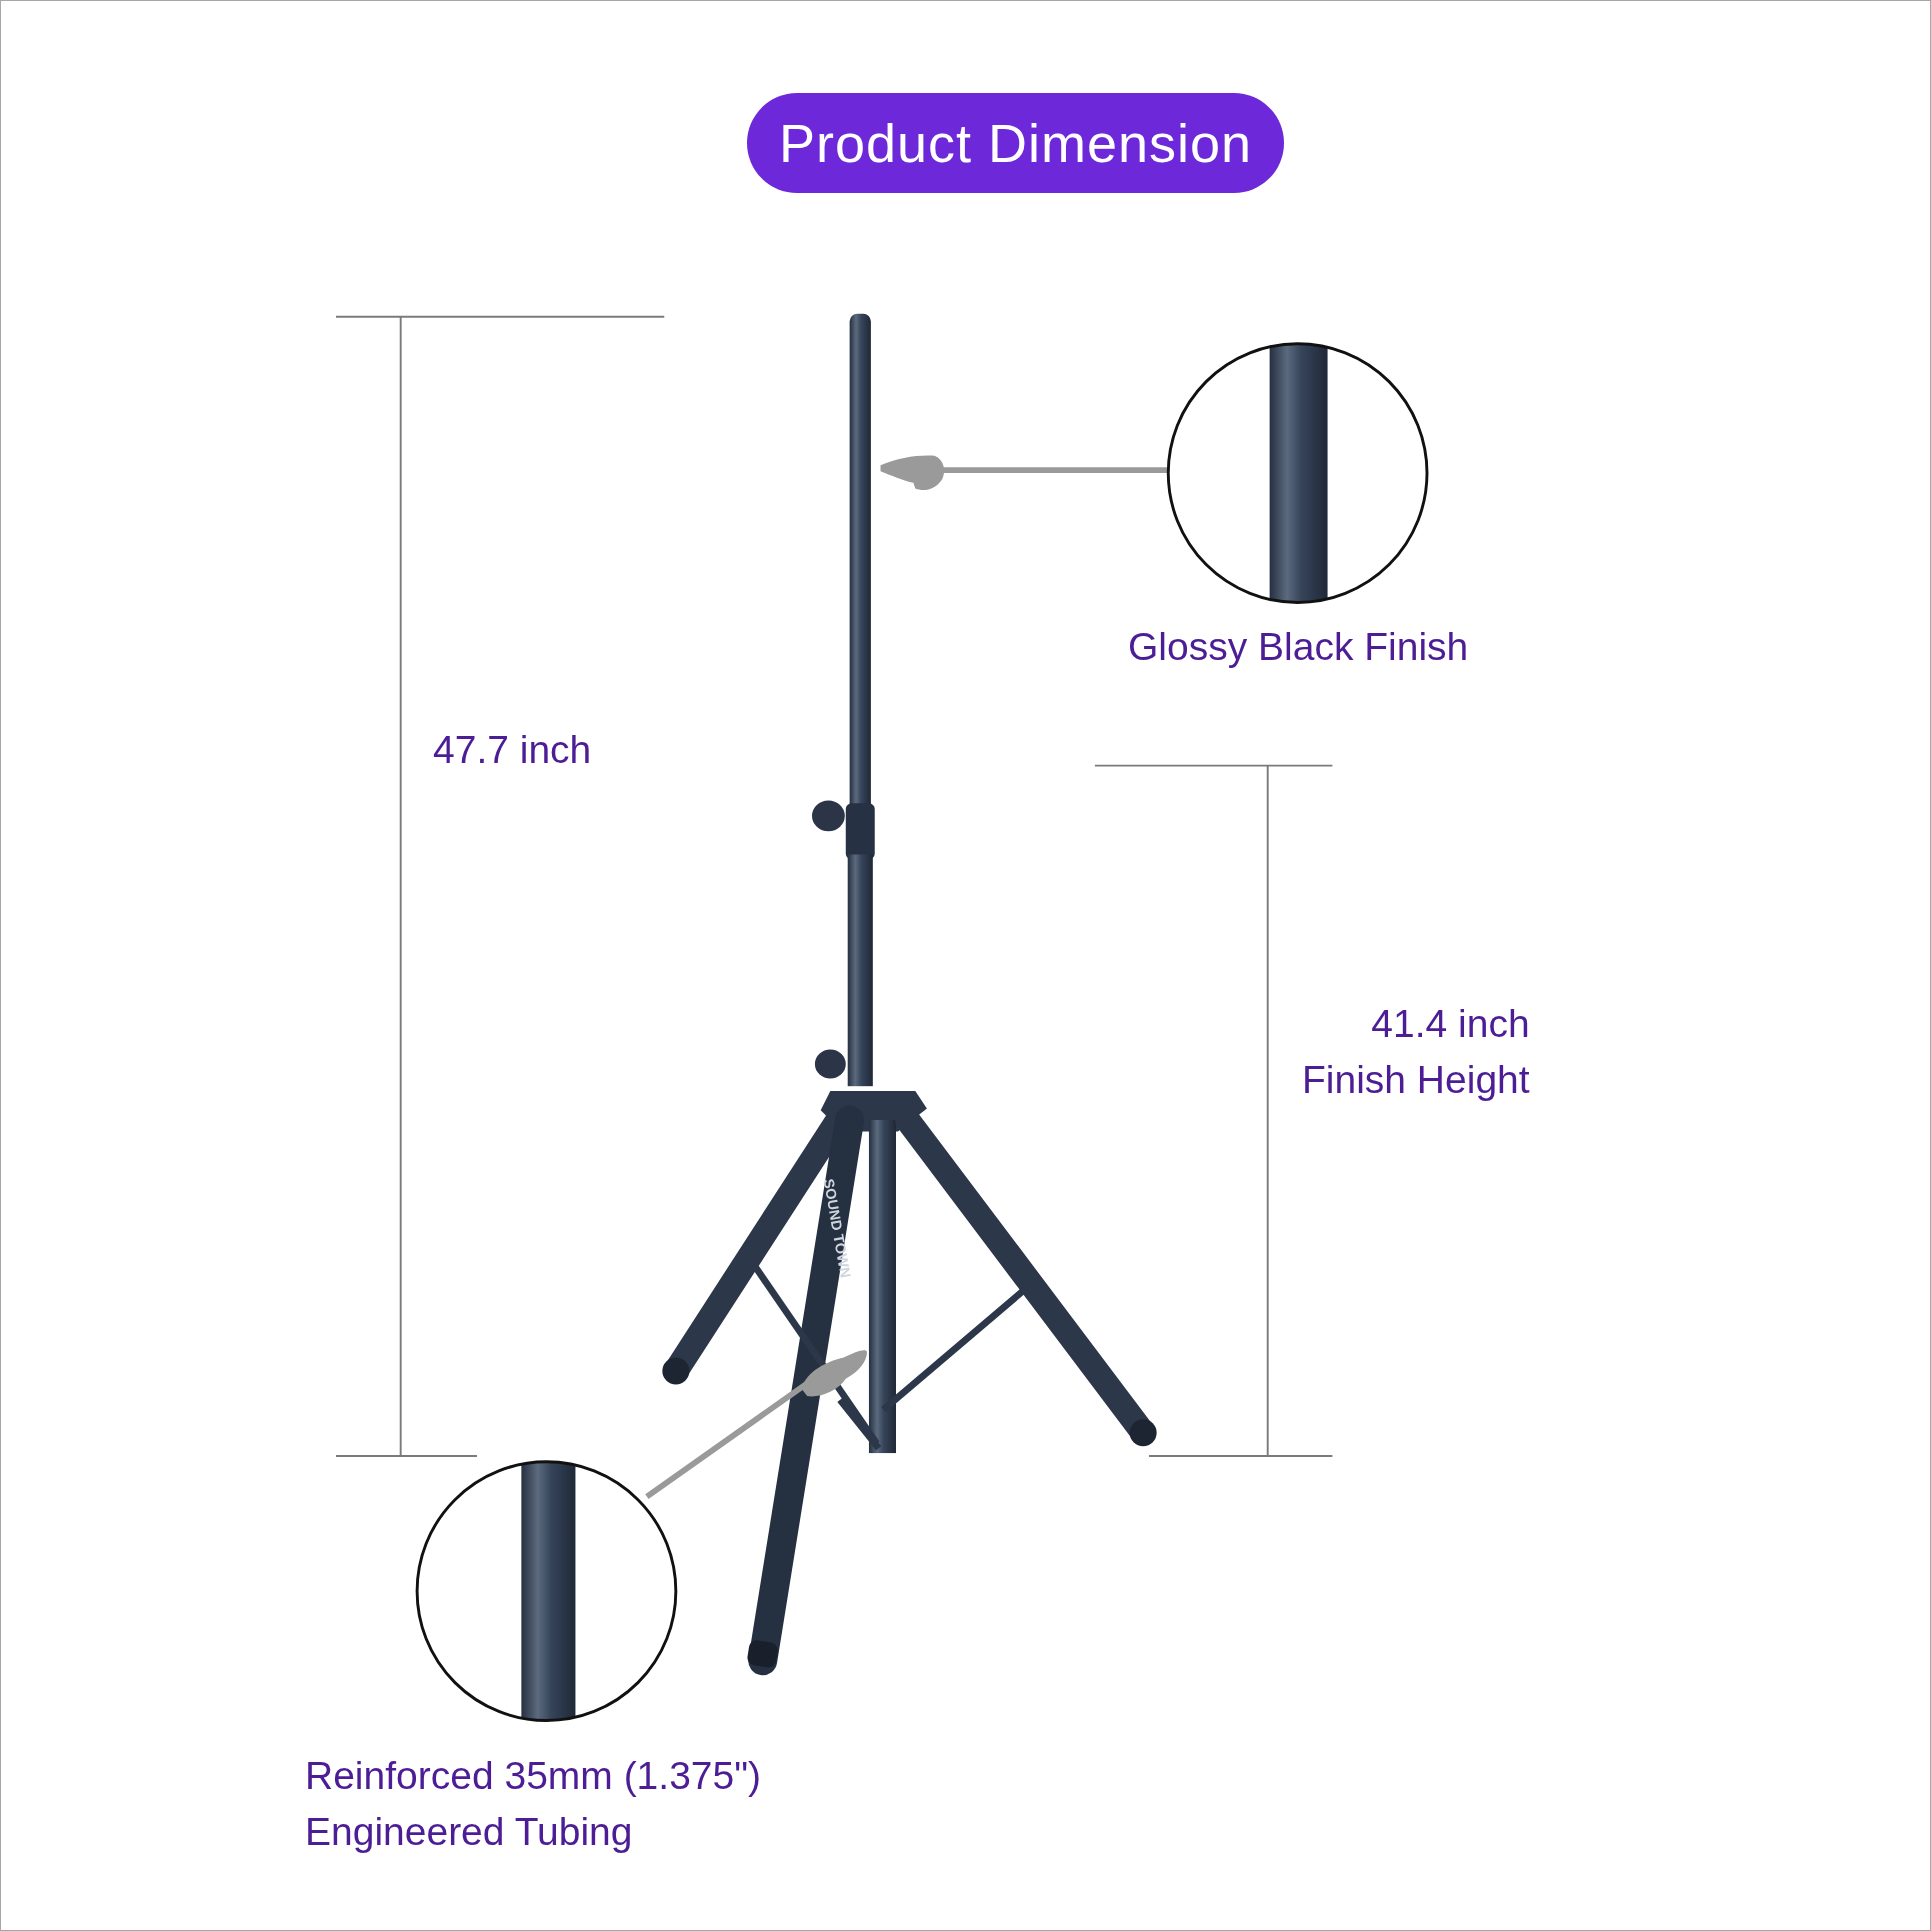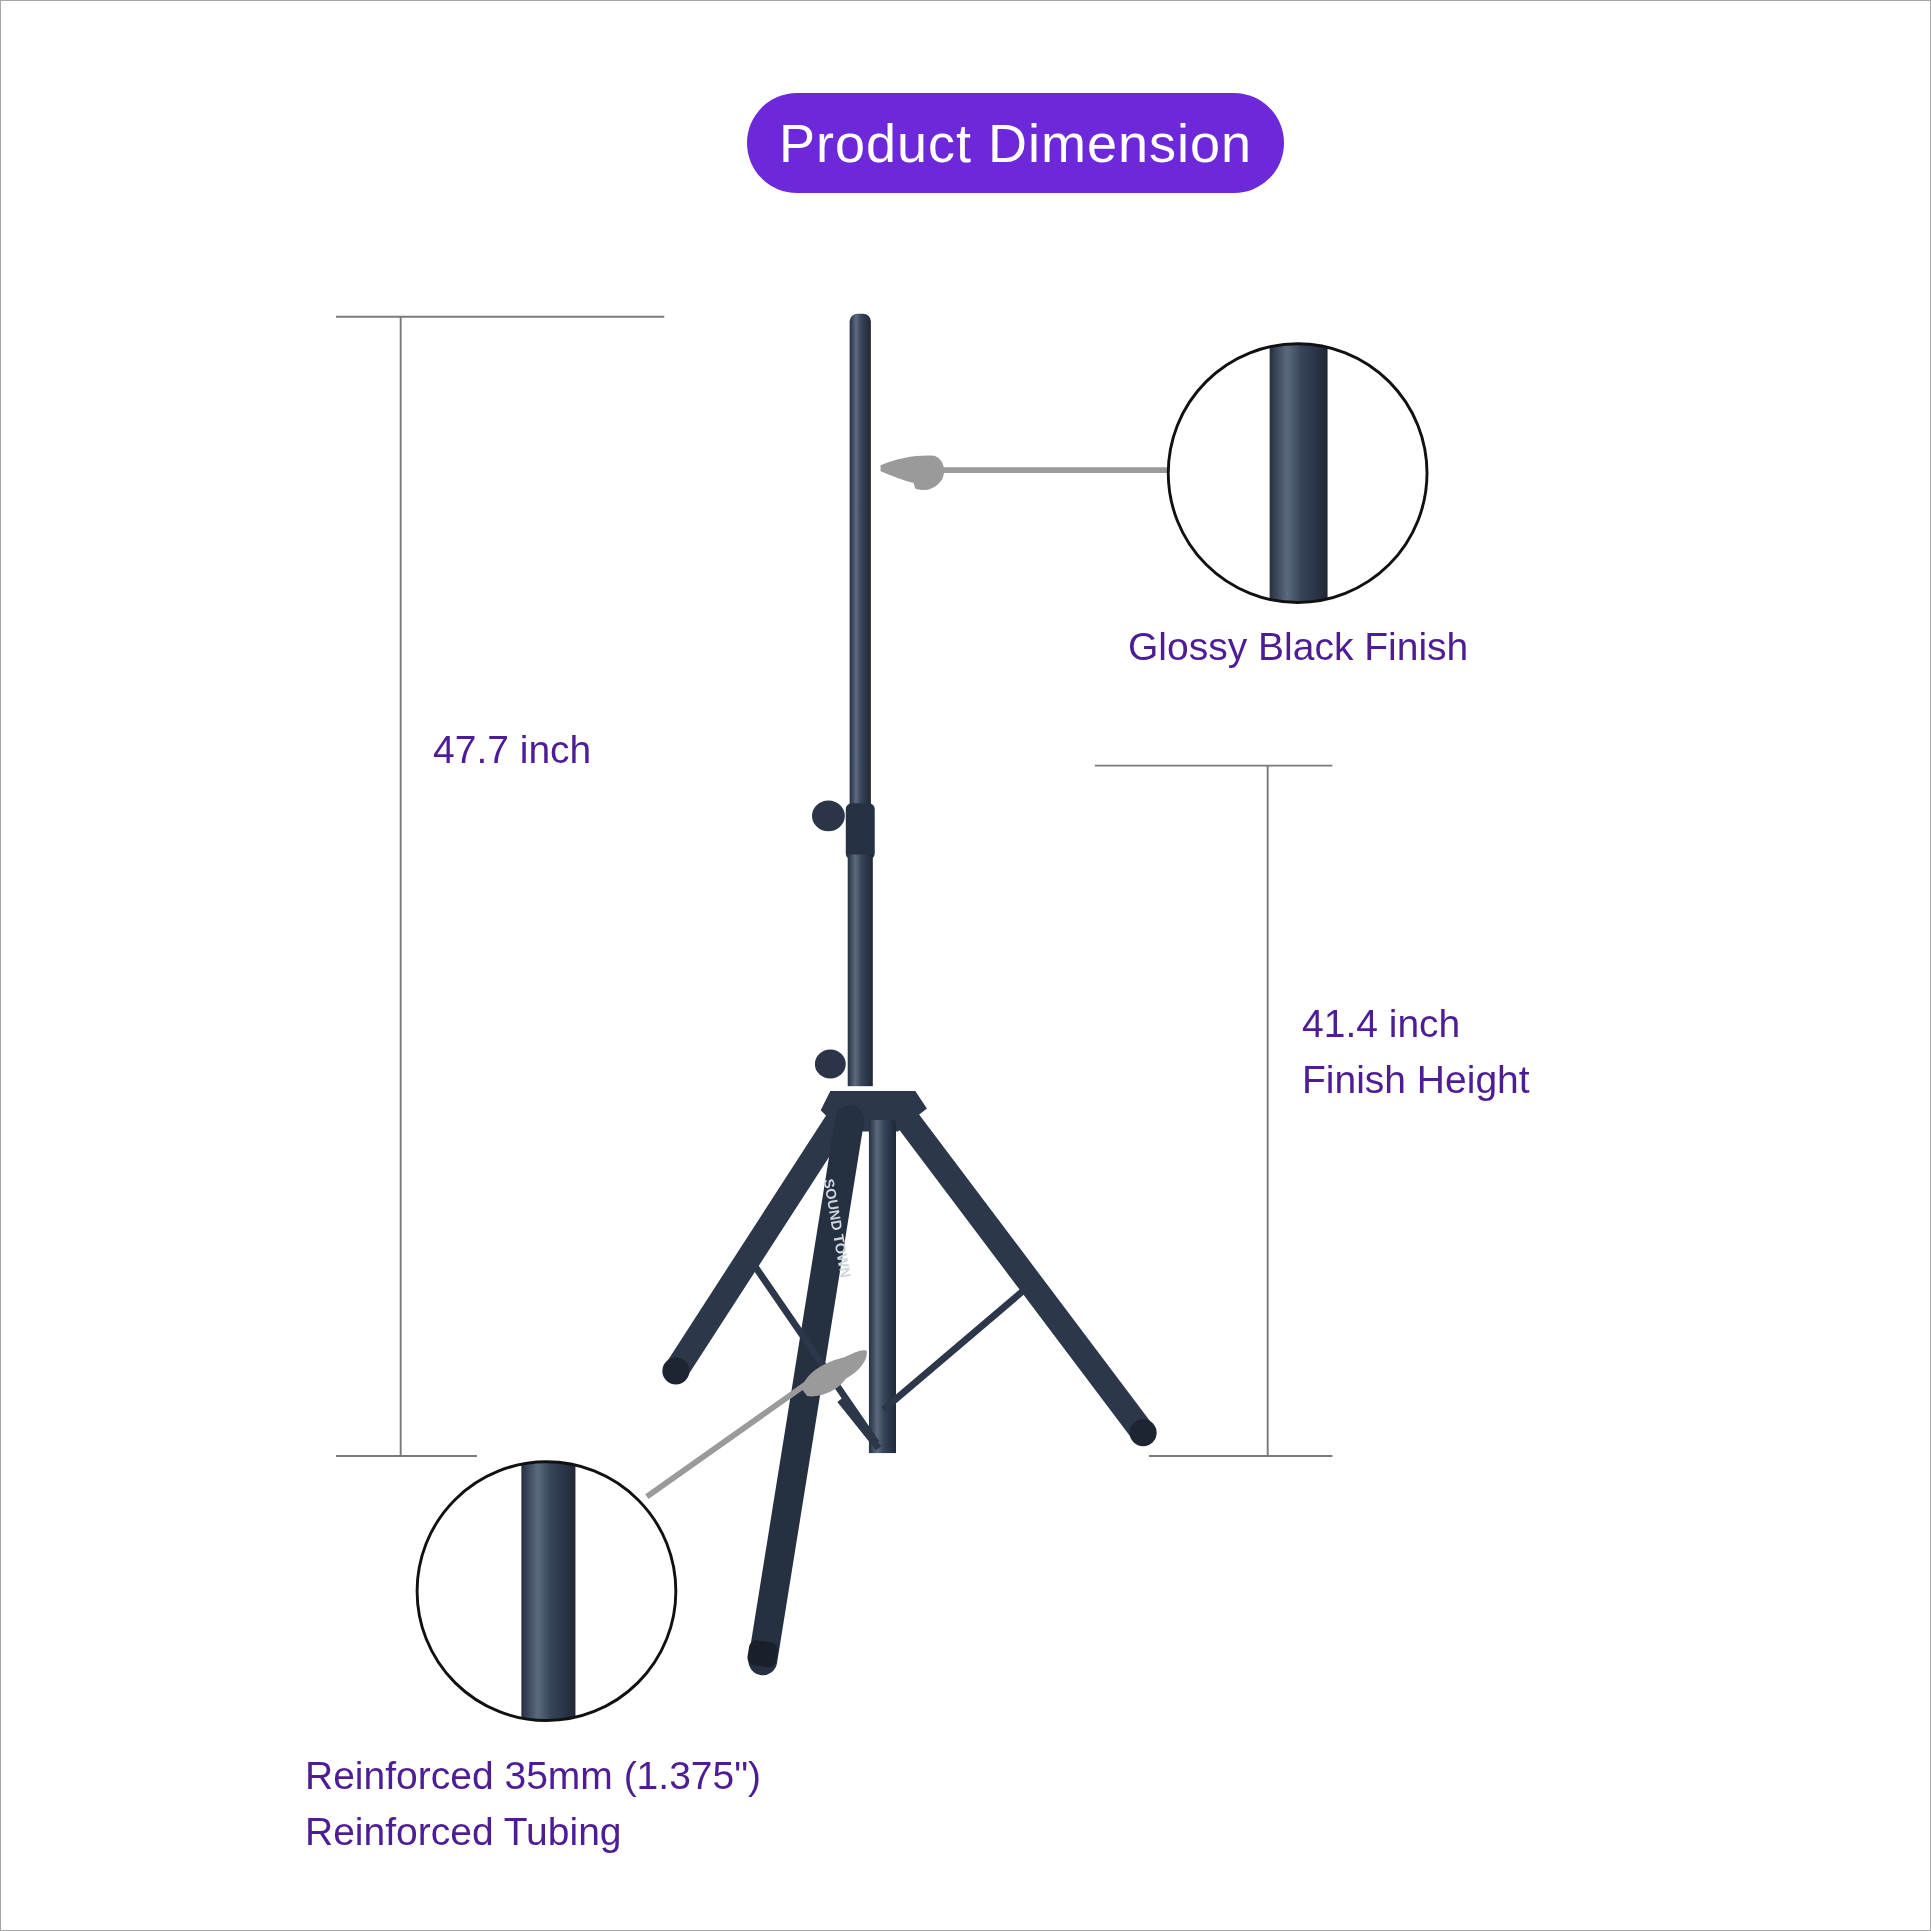--- a/index.html
+++ b/index.html
@@ -99,26 +99,26 @@
       <rect x="540" y="1500" width="56" height="300" fill="url(#tubeGrad)"></rect>
     </g>
     <circle cx="566" cy="1648" r="134" fill="none" stroke="#111111" stroke-width="3"></circle>
   </g>
 </svg>
 
 <div class="label" style="left:433px; top:722px;">
   <div>47.7 inch</div>
 </div>
 
-<div class="label" style="left:1302px; top:996px;">
+<div class="label" style="left:1302px; top:996px;text-align:right;">
   <div>41.4 inch</div>
   <div>Finish Height</div>
 </div>
 
 <div class="label" style="left:1128px; top:619px;">
   <div>Glossy Black Finish</div>
 </div>
 
 <div class="label" style="left:305px; top:1748px;">
   <div>Reinforced 35mm (1.375")</div>
-  <div>Reinforced Tubing</div>
+  <div>Engineered Tubing</div>
 </div>
 
 
 </body></html>

